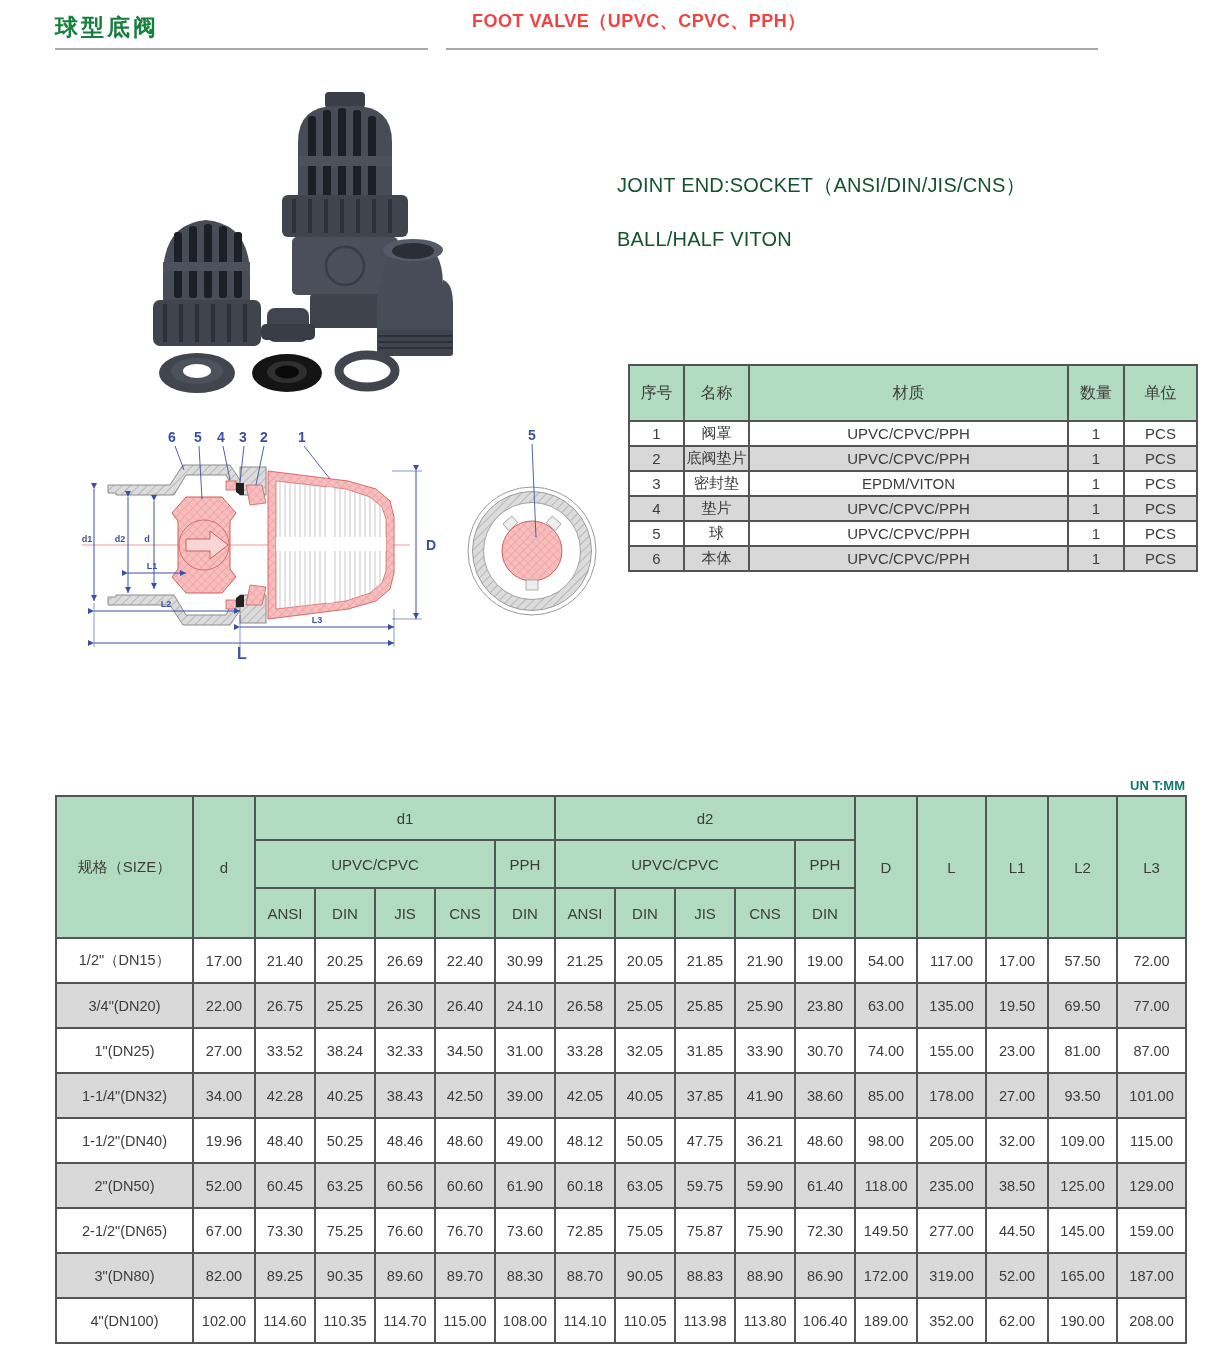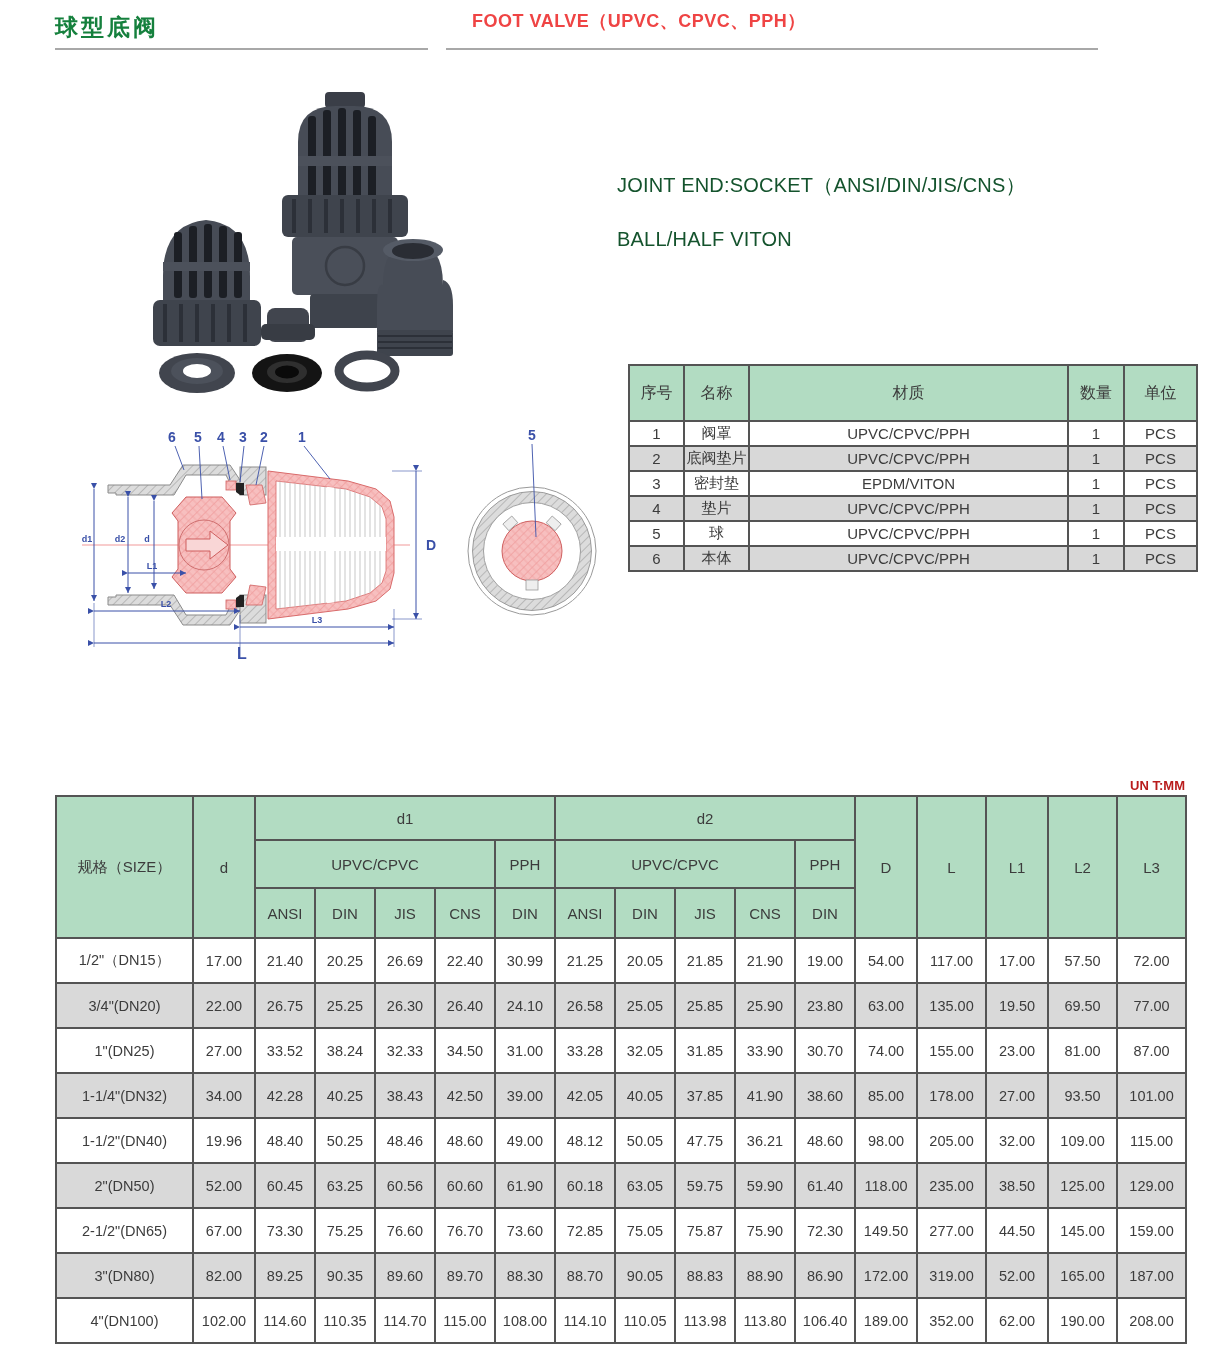--- a/index.html
+++ b/index.html
@@ -24,21 +24,21 @@
   table{border-collapse:collapse;table-layout:fixed;}
   th,td{border:2px solid #545454;text-align:center;overflow:hidden;padding:0;}
   th{background:#b2dcc2;font-weight:normal;}
 
   .parts-table-wrap{left:628px;top:345px;margin-top:19px;}
   .parts-table{width:568px;}
   .parts-table th{height:54px;font-size:16px;}
   .parts-table td{height:23px;font-size:15px;}
   .parts-table tbody tr:nth-child(even) td{background:#d8d8d8;}
 
-  .unit-note{left:1040px;top:778px;width:145px;text-align:right;font-size:13px;font-weight:bold;color:#b91c1c;}
+  .unit-note{left:1040px;top:778px;width:145px;text-align:right;font-size:13px;font-weight:bold;color:#0f766e;}
 
   .dim-table-wrap{left:55px;top:795px;}
   .dim-table{width:1130px;}
   .dim-table th{font-size:15px;}
   .dim-table thead tr:nth-child(1) th{height:42px;}
   .dim-table thead tr:nth-child(2) th{height:46px;}
   .dim-table thead tr:nth-child(3) th{height:48px;}
   .dim-table td{height:43px;font-size:14.5px;color:#3c3c3c;}
   .dim-table tbody tr:nth-child(even) td{background:#d9d9d9;}
 

